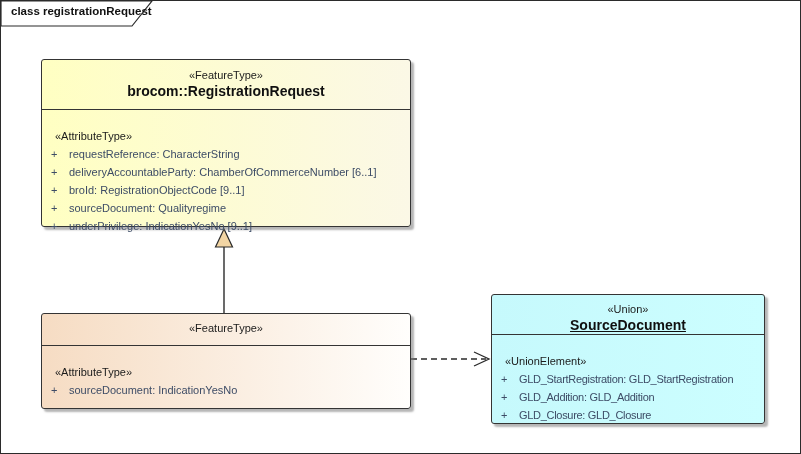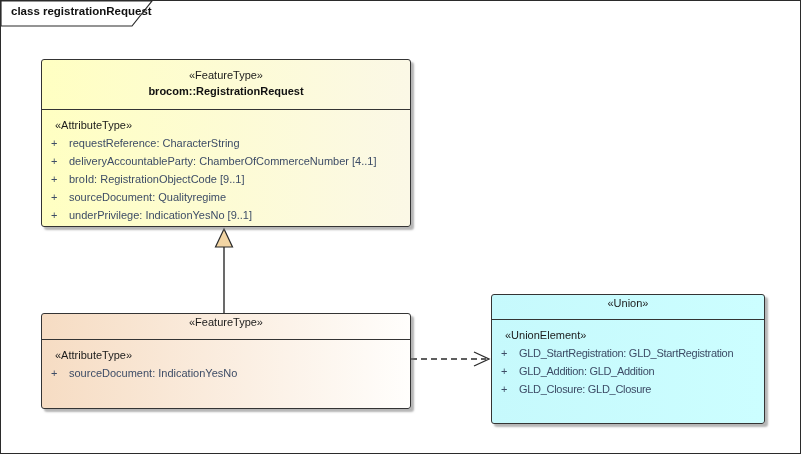--- a/index.html
+++ b/index.html
@@ -14,41 +14,41 @@
   #frame-tab .tab-label{
     position:absolute;left:10px;top:4px;font-size:11.5px;font-weight:bold;
     white-space:nowrap;color:#111;
   }
   
   .uml-box{
     position:absolute;border:1px solid #343434;border-radius:3px;
     box-shadow:3px 3px 2px rgba(120,120,120,0.55);
     box-sizing:border-box;
   }
-  .box-header{text-align:center;padding-top:0;}
+  .box-header{text-align:center;padding-top:6px;}
   .stereotype{font-size:11px;line-height:16px;color:#1b1b1b;white-space:nowrap;}
-  .box-name{font-size:11px;line-height:17px;font-weight:bold;color:#101010;white-space:nowrap;}
+  .box-name{font-size:14px;line-height:17px;font-weight:bold;color:#101010;white-space:nowrap;}
   .box-name.underlined{text-decoration:underline;}
-  .box-attrs{border-top:1px solid #343434;padding-top:7px;}
+  .box-attrs{border-top:1px solid #343434;padding-top:18px;}
   .attr-stereo{font-size:11px;line-height:17px;padding-left:13px;color:#1b1b1b;white-space:nowrap;}
   .attr-row{display:flex;font-size:11px;line-height:18px;color:#3d4c66;}
   .attr-vis{width:18px;padding-left:9px;flex:none;}
   .attr-text{flex:1;white-space:nowrap;overflow:hidden;}
   .tight .attr-text{letter-spacing:-0.3px;}
   
   #box-brocom{left:40px;top:58px;width:370px;height:168px;
     background:linear-gradient(to right,#ffffc2,#fbf8e6);}
   #box-regrequest{left:40px;top:312px;width:370px;height:96px;
     background:linear-gradient(to right,#f6dcc3,#fffefc);}
   #box-sourcedoc{left:490px;top:293px;width:274px;height:130px;
     background:linear-gradient(to right,#c6f9fc,#ccfeff);}
   #box-brocom .box-header{padding-top:7px;}
   #box-brocom .box-attrs{margin-top:9px;}
   #box-regrequest .box-attrs{margin-top:9px;}
-  #box-sourcedoc .box-attrs{margin-top:8px;}
+  #box-sourcedoc .box-attrs{}
   
   #connectors{position:absolute;left:0;top:0;pointer-events:none;}
 </style>
 </head>
 <body>
 
 <div id="diagram-frame">
 
   <div id="frame-tab">
     <svg width="160" height="26">
@@ -72,21 +72,21 @@
       <div class="box-name">brocom::RegistrationRequest</div>
     </div>
     <div class="box-attrs">
       <div class="attr-stereo">«AttributeType»</div>
       <div class="attr-row">
         <span class="attr-vis">+</span>
         <span class="attr-text">requestReference: CharacterString</span>
       </div>
       <div class="attr-row">
         <span class="attr-vis">+</span>
-        <span class="attr-text">deliveryAccountableParty: ChamberOfCommerceNumber [4..1]</span>
+        <span class="attr-text">deliveryAccountableParty: ChamberOfCommerceNumber [6..1]</span>
       </div>
       <div class="attr-row">
         <span class="attr-vis">+</span>
         <span class="attr-text">broId: RegistrationObjectCode [9..1]</span>
       </div>
       <div class="attr-row">
         <span class="attr-vis">+</span>
         <span class="attr-text">sourceDocument: Qualityregime</span>
       </div>
       <div class="attr-row">
@@ -105,20 +105,21 @@
       <div class="attr-row">
         <span class="attr-vis">+</span>
         <span class="attr-text">sourceDocument: IndicationYesNo</span>
       </div>
     </div>
   </div>
 
   <div class="uml-box tight" id="box-sourcedoc">
     <div class="box-header">
       <div class="stereotype">«Union»</div>
+      <div class="box-name underlined">SourceDocument</div>
     </div>
     <div class="box-attrs">
       <div class="attr-stereo">«UnionElement»</div>
       <div class="attr-row">
         <span class="attr-vis">+</span>
         <span class="attr-text">GLD_StartRegistration: GLD_StartRegistration</span>
       </div>
       <div class="attr-row">
         <span class="attr-vis">+</span>
         <span class="attr-text">GLD_Addition: GLD_Addition</span>

